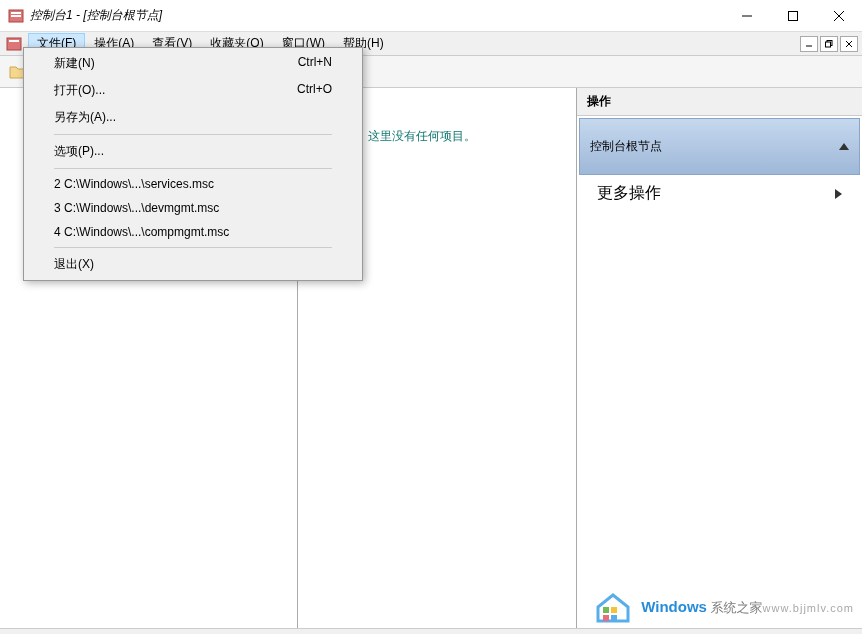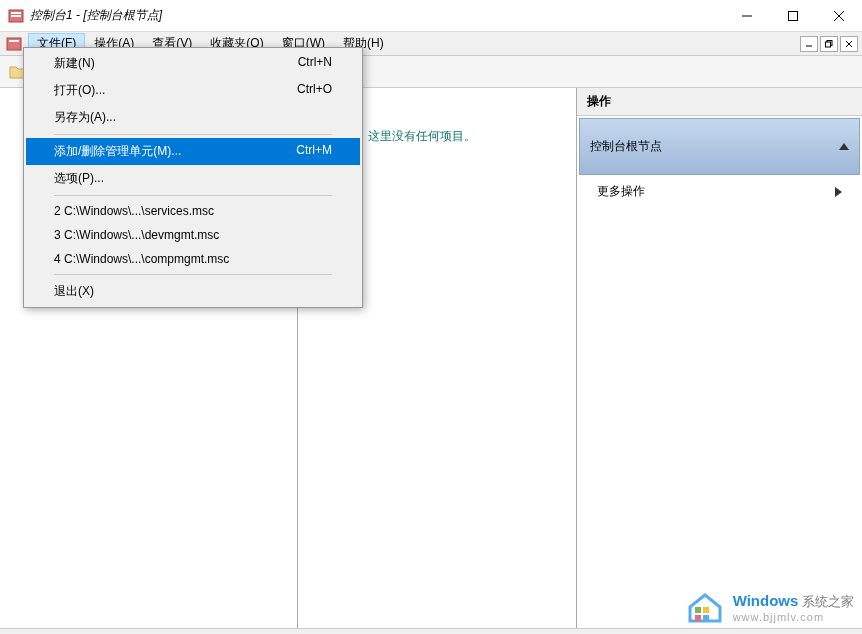--- a/index.html
+++ b/index.html
@@ -26,34 +26,34 @@
     .toolbar { height: 32px; background: #f5f5f5; border-bottom: 1px solid #ccc; display: flex; align-items: center; padding-left: 8px; }
     .toolbar .tb-icon { width: 20px; height: 20px; }
     
     
     .content { display: flex; height: 540px; }
     .left-pane { width: 298px; border-right: 1px solid #aaa; background: #fff; }
     .center-pane { flex: 1; border-right: 1px solid #aaa; background: #fff; padding: 40px 0 0 70px; font-size: 12px; color: #0f766e; }
     .right-pane { width: 285px; background: #fff; }
     .right-pane .header { background: #f0f0f0; border-bottom: 1px solid #ccc; padding: 5px 10px; font-size: 12px; font-weight: bold; }
     .right-pane .section-header { background: linear-gradient(#c5d8ee, #9fb8d8); border: 1px solid #8aa5c7; padding: 19px 10px; font-size: 12px; display: flex; justify-content: space-between; align-items: center; margin: 2px; }
-    .right-pane .action-item { padding: 6px 20px; font-size: 12px; display: flex; justify-content: space-between; align-items: center; text-align: right; }
+    .right-pane .action-item { padding: 6px 20px; font-size: 16px; display: flex; justify-content: space-between; align-items: center; text-align: right; }
     
     
     .dropdown { position: absolute; top: 47px; left: 23px; width: 340px; background: #f0f0f0; border: 1px solid #999; box-shadow: 2px 2px 8px rgba(0,0,0,0.3); z-index: 100; padding: 2px; }
     .dropdown .dd-item { display: flex; justify-content: space-between; padding: 5px 28px 5px 28px; font-size: 12px; cursor: default; }
     .dropdown .dd-item.highlighted { background: #0078d7; color: #fff; }
     .dropdown .dd-sep { height: 1px; background: #ccc; margin: 3px 28px; }
     
     
     .statusbar { height: 22px; background: #f0f0f0; border-top: 1px solid #ccc; padding: 3px 8px; font-size: 12px; }
     
     
     .watermark { position: absolute; right: 8px; bottom: 8px; display: flex; align-items: center; gap: 8px; opacity: 0.85; }
-    .watermark .wm-text { display: flex; flex-direction: column; }
+    .watermark .wm-text { display: flex; flex-direction: row; align-items: center; }
     .watermark .wm-top { font-size: 13px; color: #666; }
     .watermark .wm-top b { color: #0078d4; font-size: 15px; }
     .watermark .wm-url { font-size: 11px; color: #999; letter-spacing: 1px; }
     
     .triangle-up { width: 0; height: 0; border-left: 5px solid transparent; border-right: 5px solid transparent; border-bottom: 7px solid #333; }
     .triangle-right { width: 0; height: 0; border-top: 5px solid transparent; border-bottom: 5px solid transparent; border-left: 7px solid #333; }
   </style>
 </head>
 <body>
 
@@ -153,24 +153,20 @@
   </div>
   <div class="dd-item">
     <span>打开(O)...</span>
     <span>Ctrl+O</span>
   </div>
   <div class="dd-item">
     <span>另存为(A)...</span>
     <span></span>
   </div>
   <div class="dd-sep"></div>
-  <div class="dd-item highlighted">
-    <span>添加/删除管理单元(M)...</span>
-    <span>Ctrl+M</span>
-  </div>
   <div class="dd-item">
     <span>选项(P)...</span>
     <span></span>
   </div>
   <div class="dd-sep"></div>
   <div class="dd-item">
     <span>2 C:\Windows\...\services.msc</span>
     <span></span>
   </div>
   <div class="dd-item">

